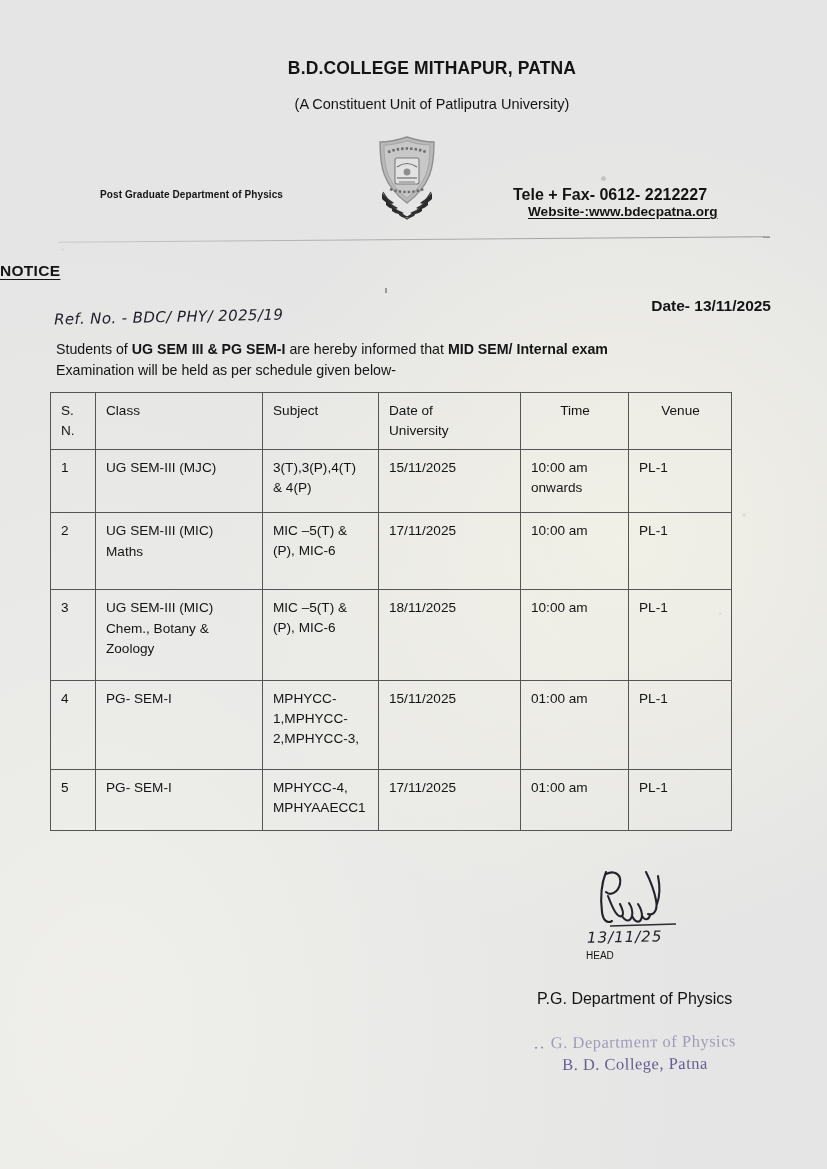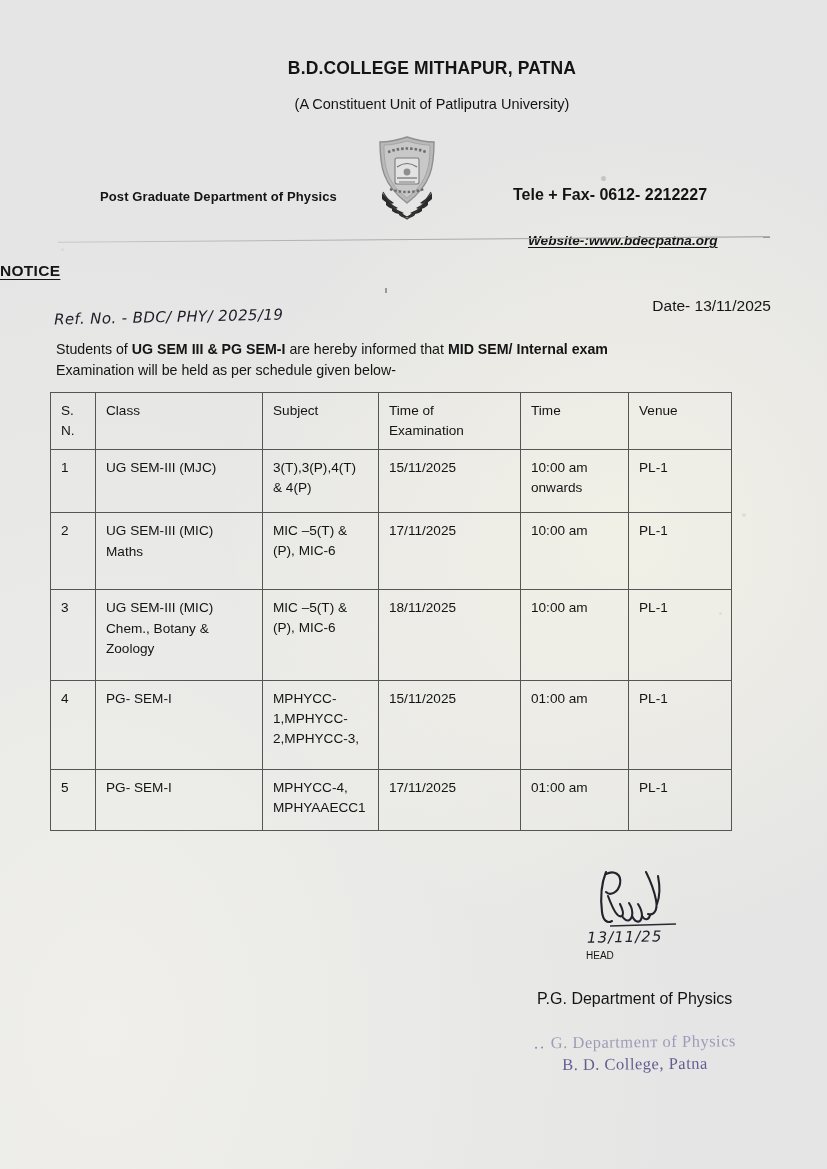--- a/index.html
+++ b/index.html
@@ -52,40 +52,39 @@
     position: absolute;
     left: 368px;
     top: 133px;
     width: 78px;
     height: 92px;
   }
   .dept-line {
     position: absolute;
     left: 100px;
     top: 189px;
-    font-size: 13px;
+    font-size: 10px;
     font-weight: bold;
     letter-spacing: 0.1px;
   }
   .tele-line {
     position: absolute;
     left: 513px;
     top: 186px;
     font-size: 16px;
     font-weight: bold;
   }
   .website-line {
     position: absolute;
     left: 528px;
-    top: 233px;
+    top: 204px;
     font-size: 13.6px;
     font-weight: bold;
     text-decoration: underline;
     text-underline-offset: 2px;
-    font-style: italic;
   }
   .header-rule {
     position: absolute;
     left: 58px;
     top: 239px;
     width: 712px;
     height: 1px;
     background: linear-gradient(90deg, #c9c9c9 0%, #aeaeae 40%, #9b9b9b 100%);
     transform: rotate(-0.45deg);
   }
@@ -116,20 +115,21 @@
     position: absolute;
     left: 385px; top: 288px;
     width: 2px; height: 5px;
     background: #9a9a9a;
   }
   .date-line {
     position: absolute;
     right: 93px;
     top: 297px;
     font-size: 15.5px;
+    font-weight: bold;
   }
   .ref-no {
     position: absolute;
     left: 54px;
     top: 308px;
     font-size: 15px;
     font-family: "DejaVu Sans", sans-serif;
     color: #1d1d28;
     transform: rotate(-1.2deg);
     letter-spacing: 0.4px;
@@ -156,21 +156,21 @@
   }
   .sched-table td, .sched-table th {
     border: 1px solid #555;
     padding: 8px 9px 8px 10px;
     vertical-align: top;
     text-align: left;
     font-weight: normal;
     line-height: 20px;
   }
   .sched-table th.c-time,
-  .sched-table th.c-venue { }
+  .sched-table th.c-venue { text-align: center; }
   .col-sn    { width: 45px; }
   .col-class { width: 167px; }
   .col-subj  { width: 116px; }
   .col-date  { width: 142px; }
   .col-time  { width: 108px; }
   .col-venue { width: 103px; }
 
   .r1 td { height: 46px; }
   .r2 td { height: 60px; }
   .r3 td { height: 74px; }
@@ -323,22 +323,22 @@
     </colgroup>
     <thead>
       <tr class="hrow">
         <th>
           <span>S.</span><br>
           <span>N.</span>
         </th>
         <th>Class</th>
         <th>Subject</th>
         <th>
-          <span>Time of</span><br>
-          <span>Examination</span>
+          <span>Date of</span><br>
+          <span>University</span>
         </th>
         <th class="c-time">Time</th>
         <th class="c-venue">Venue</th>
       </tr>
     </thead>
     <tbody>
       <tr class="r1">
         <td>1</td>
         <td>
           <span>UG SEM-III (MJC)</span>

